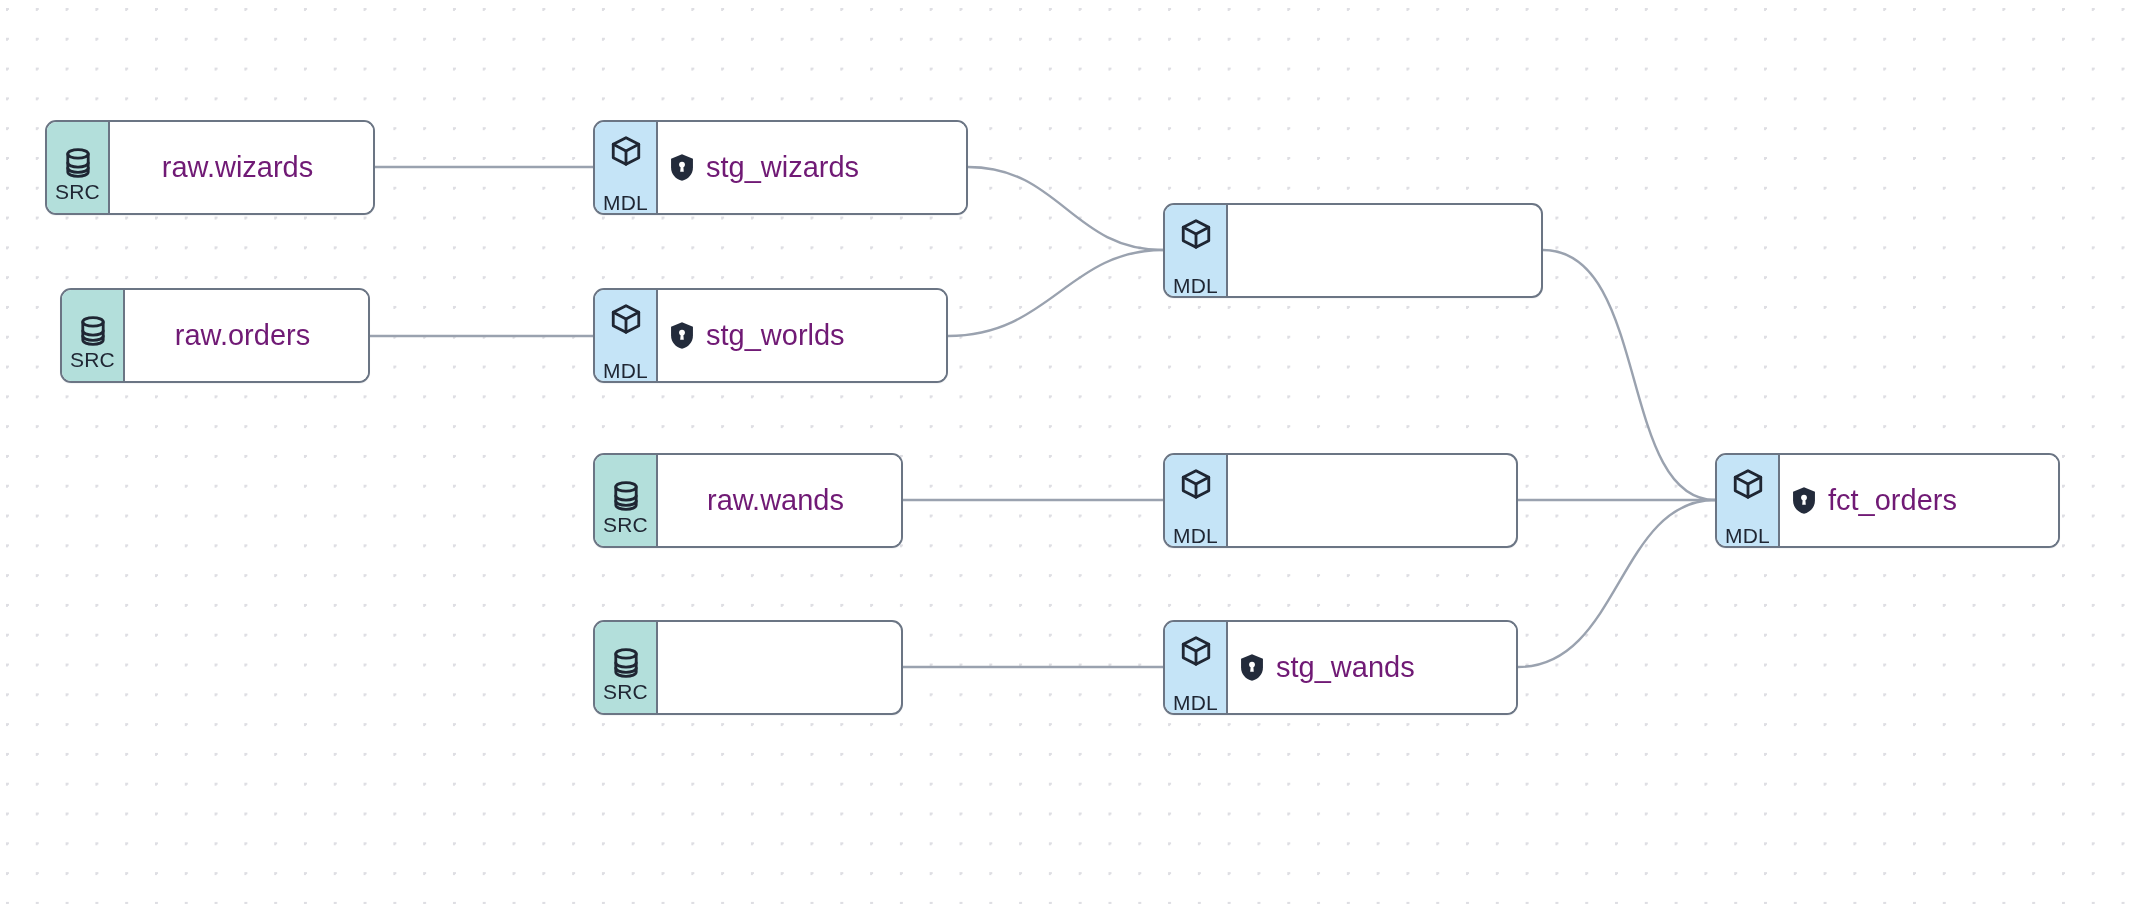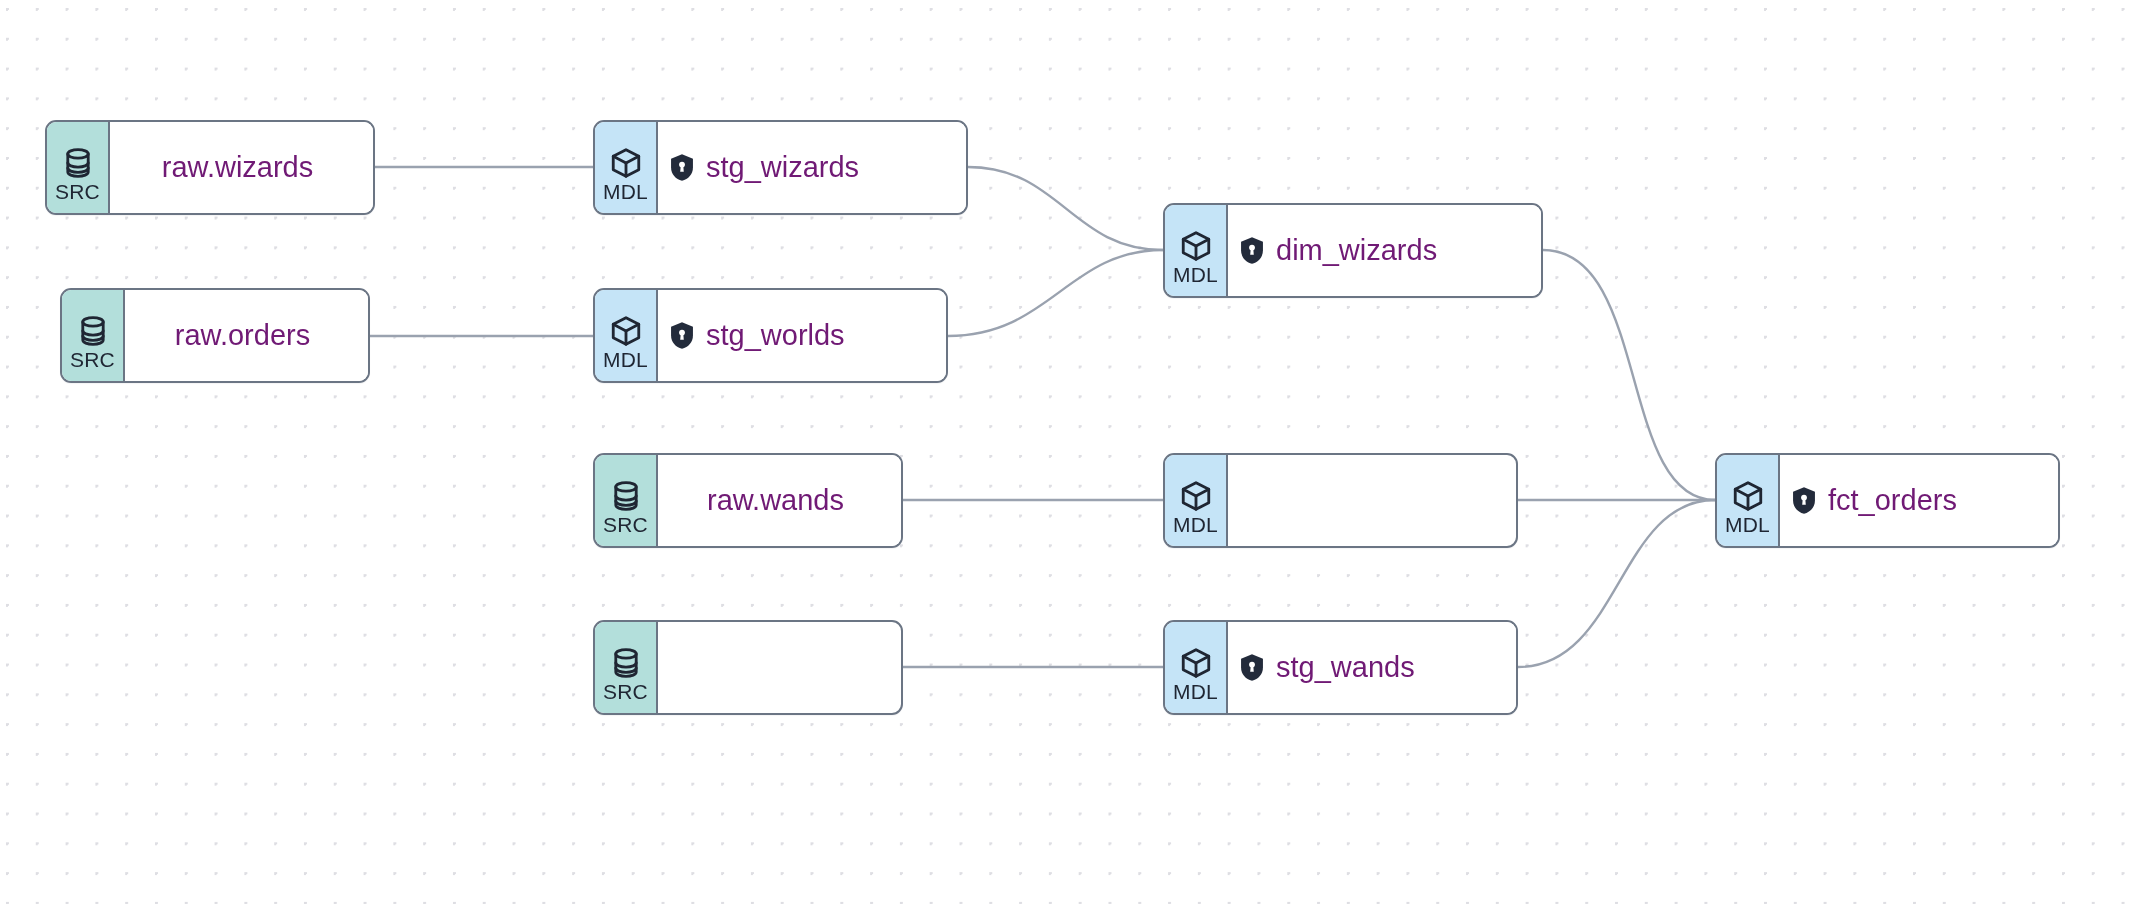--- a/index.html
+++ b/index.html
@@ -59,21 +59,21 @@
     display: flex;
     flex-direction: column;
     align-items: center;
     justify-content: center;
     gap: 1px;
     border-right: 2.4px solid #6b7584;
     box-sizing: border-box;
     padding-top: 12px;
   }
   .node.src .node-badge { background: #b3dfdb; }
-  .node.mdl .node-badge { background: #c5e4f7; }
+  .node.mdl .node-badge { background: #c5e4f7; justify-content: space-between; }
 
   .badge-icon {
     display: block;
     line-height: 0;
   }
   .badge-text {
     font-size: 21px;
     line-height: 1;
     color: #1f2633;
     letter-spacing: .2px;
@@ -240,28 +240,20 @@
       </div>
       <div class="node mdl" style="left: 1163px; top: 203px; width: 380px; height: 95px;">
         <div class="node-badge">
           <span class="badge-icon"><svg width="34" height="34" viewBox="0 0 24 24" fill="none" stroke="#1f2633" stroke-width="2" stroke-linecap="round" stroke-linejoin="round">
               <path d="M12 2.6 21 7.3v9.4L12 21.4 3 16.7V7.3z"></path>
               <path d="M3 7.3 12 12l9-4.7"></path>
               <path d="M12 12v9.4"></path>
             </svg></span>
           <span class="badge-text">MDL</span>
         </div>
-        <div class="node-body">
-          <span class="shield-icon"><svg width="26" height="29" viewBox="0 0 24 26" fill="#232b3b">
-              <path d="M12 .8 1.9 4.9v8.1c0 6.1 4.3 10.9 10.1 12.2 5.8-1.3 10.1-6.1 10.1-12.2V4.9z"></path>
-              <circle cx="12" cy="10.3" r="2.7" fill="#ffffff"></circle>
-              <path d="M10.9 10.9h2.2l.55 6.1h-3.3z" fill="#ffffff"></path>
-            </svg></span>
-          <span class="node-label">dim_wizards</span>
-        </div>
       </div>
       <div class="node mdl" style="left: 1715px; top: 453px; width: 345px; height: 95px;">
         <div class="node-badge">
           <span class="badge-icon"><svg width="34" height="34" viewBox="0 0 24 24" fill="none" stroke="#1f2633" stroke-width="2" stroke-linecap="round" stroke-linejoin="round">
               <path d="M12 2.6 21 7.3v9.4L12 21.4 3 16.7V7.3z"></path>
               <path d="M3 7.3 12 12l9-4.7"></path>
               <path d="M12 12v9.4"></path>
             </svg></span>
           <span class="badge-text">MDL</span>
         </div>

